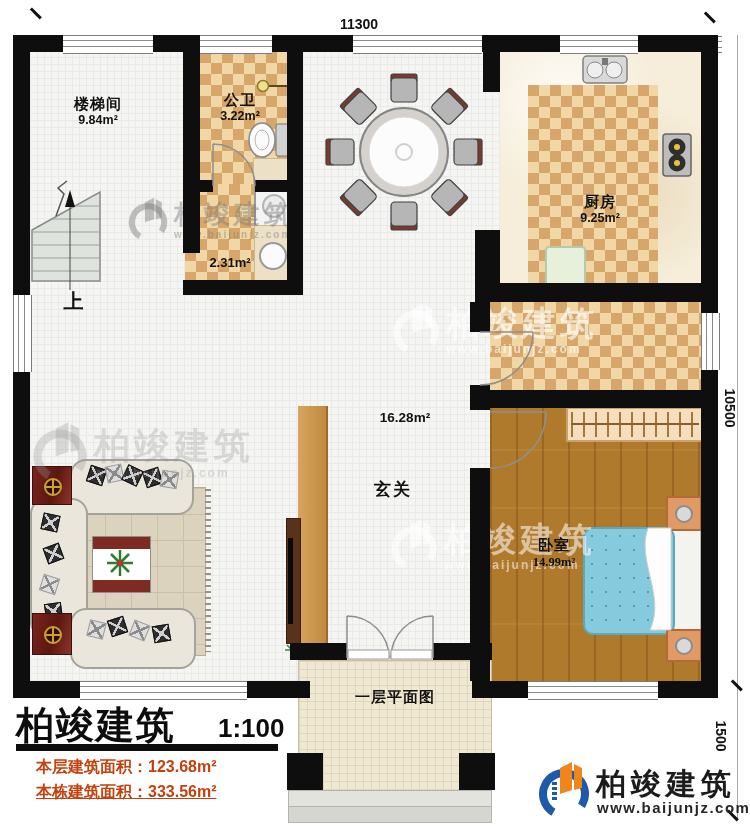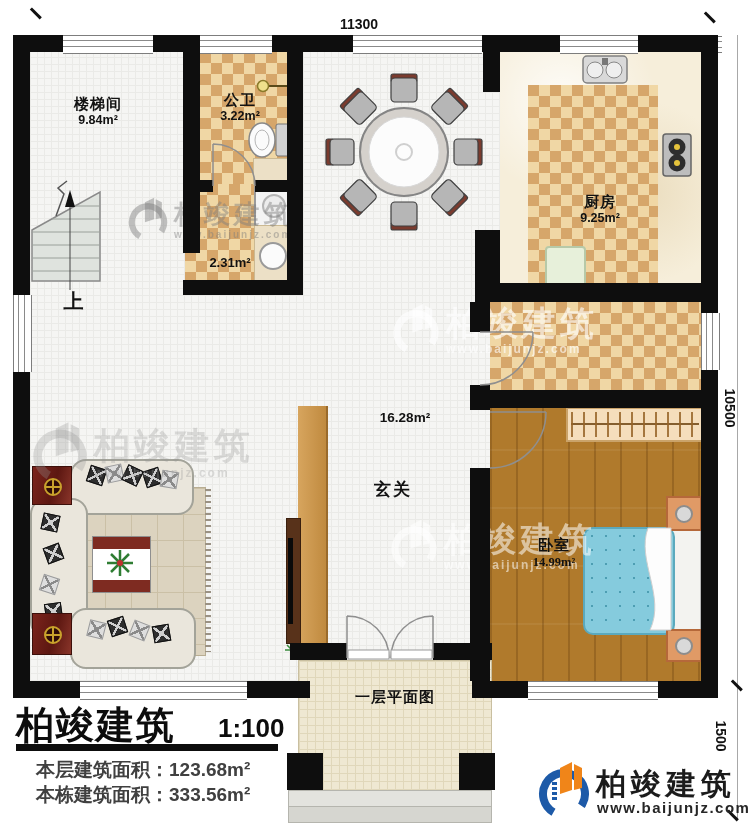--- a/index.html
+++ b/index.html
@@ -75,21 +75,21 @@
   .tick{position:absolute;width:14px;height:2.5px;background:#111;transform:rotate(45deg);}
   .dimline{position:absolute;background:#a8a8a8;}
   
   .wm{position:absolute;display:flex;align-items:center;gap:6px;pointer-events:none;}
   .wm .t1{font-weight:900;letter-spacing:4px;line-height:1;}
   .wm .t2{font-weight:bold;font-size:10px;letter-spacing:2px;line-height:1;margin-top:3px;}
   
   .title-main{position:absolute;font-size:38px;font-weight:900;letter-spacing:2px;color:#0d0d0d;}
   .title-scale{position:absolute;font-size:26px;font-weight:bold;color:#0d0d0d;}
   .title-rule{position:absolute;background:#0d0d0d;}
-  .stat{position:absolute;font-size:19px;font-weight:bold;color:#404040;white-space:nowrap;text-align:right;}
+  .stat{position:absolute;font-size:16px;font-weight:bold;color:#c2410c;white-space:nowrap;text-align:right;}
   .brand-name{position:absolute;font-size:30px;font-weight:900;letter-spacing:5px;color:#1b1b1b;}
   .brand-site{position:absolute;font-size:15px;font-weight:bold;letter-spacing:1.5px;color:#262626;}
   svg{display:block;}
 </style>
 </head>
 <body>
 
 <div id="stage">
 
   <div class="dim" style="left:340px;top:16px;">11300</div>
@@ -375,21 +375,21 @@
   <div class="rlabel" style="left:62px;top:290px;width:24px;">
     <span class="nm" style="font-size:20px;font-weight:900;">上</span>
   </div>
 
   <div class="title-main" style="left:16px;top:700px;">柏竣建筑</div>
   <div class="title-scale" style="left:218px;top:713px;">1:100</div>
   <div class="title-rule" style="left:16px;top:744px;width:262px;height:7px;"></div>
   <div class="stat" style="left:36px;top:757px;">
     <span>本层建筑面积：</span><span>123.68m²</span>
   </div>
-  <div class="stat" style="left:36px;top:782px;">
+  <div class="stat" style="left:36px;top:782px;text-decoration:underline;">
     <span>本栋建筑面积：</span><span>333.56m²</span>
   </div>
 
   <svg class="abs" style="left:538px;top:760px;" width="52" height="62" viewBox="0 0 52 62">
     <circle cx="26" cy="34" r="21" fill="none" stroke="#1d5aa8" stroke-width="8" stroke-dasharray="100 40" transform="rotate(120 26 34)"></circle>
     <polygon points="22,8 34,2 34,30 22,34" fill="#f08519"></polygon>
     <polygon points="36,4 44,8 44,28 36,30" fill="#f08519"></polygon>
     <g fill="#1d5aa8">
       <rect x="14" y="22" width="5" height="3"></rect>
         <rect x="14" y="27" width="5" height="3"></rect>

